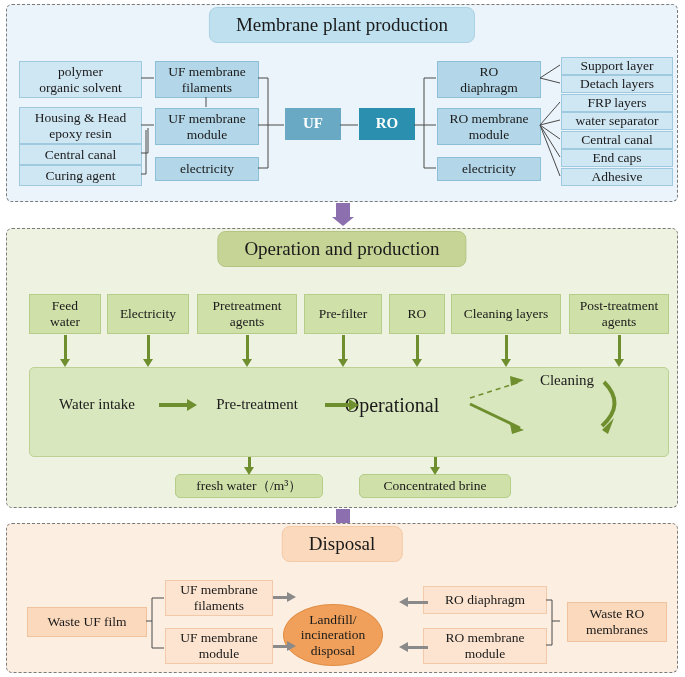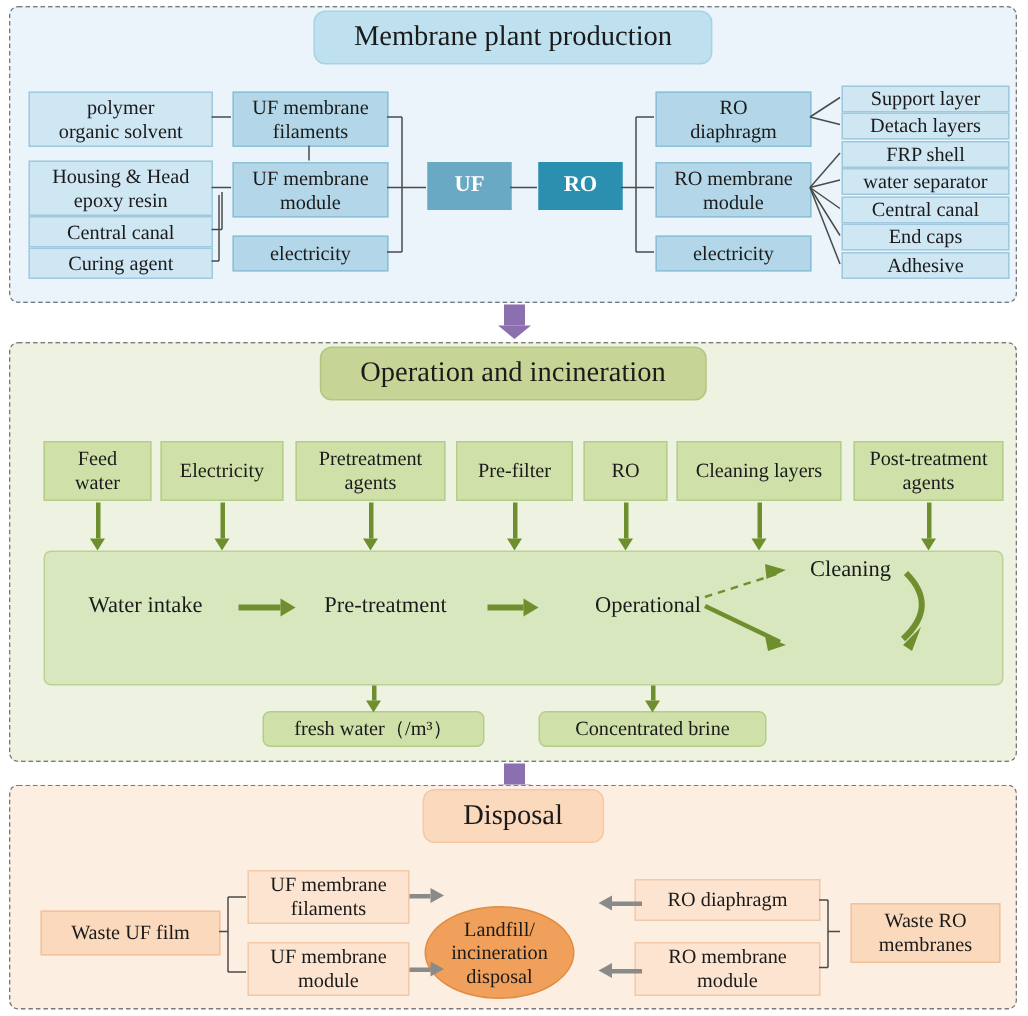--- a/index.html
+++ b/index.html
@@ -154,34 +154,34 @@
   <div class="box bluedk" style="left:352px; top:103px; width:56px; height:32px;">RO</div>
 
   <div class="box blued" style="left:430px; top:56px; width:104px; height:37px; white-space:pre-line;">RO
 diaphragm</div>
   <div class="box blued" style="left:430px; top:103px; width:104px; height:37px; white-space:pre-line;">RO membrane
 module</div>
   <div class="box blued" style="left:430px; top:152px; width:104px; height:24px;">electricity</div>
 
   <div class="box blue" style="left:554px; top:52px; width:112px; height:18px;">Support layer</div>
   <div class="box blue" style="left:554px; top:70px; width:112px; height:18px;">Detach layers</div>
-  <div class="box blue" style="left:554px; top:89px; width:112px; height:18px;">FRP shell</div>
+  <div class="box blue" style="left:554px; top:89px; width:112px; height:18px;">FRP layers</div>
   <div class="box blue" style="left:554px; top:107px; width:112px; height:18px;">water separator</div>
   <div class="box blue" style="left:554px; top:126px; width:112px; height:18px;">Central canal</div>
   <div class="box blue" style="left:554px; top:144px; width:112px; height:18px;">End caps</div>
   <div class="box blue" style="left:554px; top:163px; width:112px; height:18px;">Adhesive</div>
 </div>
 
 <div class="stage-arrow" style="top:203px;">
   <div class="shaft"></div>
   <div class="head"></div>
 </div>
 
 <div class="stage" id="stage-operation">
-  <div class="stage-title" id="title-operation">Operation and incineration</div>
+  <div class="stage-title" id="title-operation">Operation and production</div>
 
   <div class="box green" style="left:22px; top:65px; width:72px; height:40px; white-space:pre-line;">Feed
 water</div>
   <div class="box green" style="left:100px; top:65px; width:82px; height:40px;">Electricity</div>
   <div class="box green" style="left:190px; top:65px; width:100px; height:40px; white-space:pre-line;">Pretreatment
 agents</div>
   <div class="box green" style="left:297px; top:65px; width:78px; height:40px;">Pre-filter</div>
   <div class="box green" style="left:382px; top:65px; width:56px; height:40px;">RO</div>
   <div class="box green" style="left:444px; top:65px; width:110px; height:40px;">Cleaning layers</div>
   <div class="box green" style="left:562px; top:65px; width:100px; height:40px; white-space:pre-line;">Post-treatment
@@ -213,21 +213,21 @@
   </div>
   <div class="garrow gdown" style="left:606px; top:106px; width:12px;">
     <div class="shaft" style="height:24px;"></div>
     <div class="head"></div>
   </div>
 
   <div class="box greenl rounded" style="left:22px; top:138px; width:640px; height:90px;"></div>
 
   <div class="box" style="left:30px; top:163px; width:120px; height:26px; font-size:15px;">Water intake</div>
   <div class="box" style="left:185px; top:163px; width:130px; height:26px; font-size:15px;">Pre-treatment</div>
-  <div class="box" style="left:370px; top:163px; width:110px; height:26px; font-size:15px;text-align:center;">Operational</div>
+  <div class="box" style="left:330px; top:163px; width:110px; height:26px; font-size:20px;text-align:center;">Operational</div>
   <div class="box" style="left:510px; top:140px; width:100px; height:24px; font-size:15px;">Cleaning</div>
 
   <div class="garrow gright" style="left:152px; top:170px;">
     <div class="shaft" style="width:28px;"></div>
     <div class="head"></div>
   </div>
   <div class="garrow gright" style="left:318px; top:170px;">
     <div class="shaft" style="width:24px;"></div>
     <div class="head"></div>
   </div>

